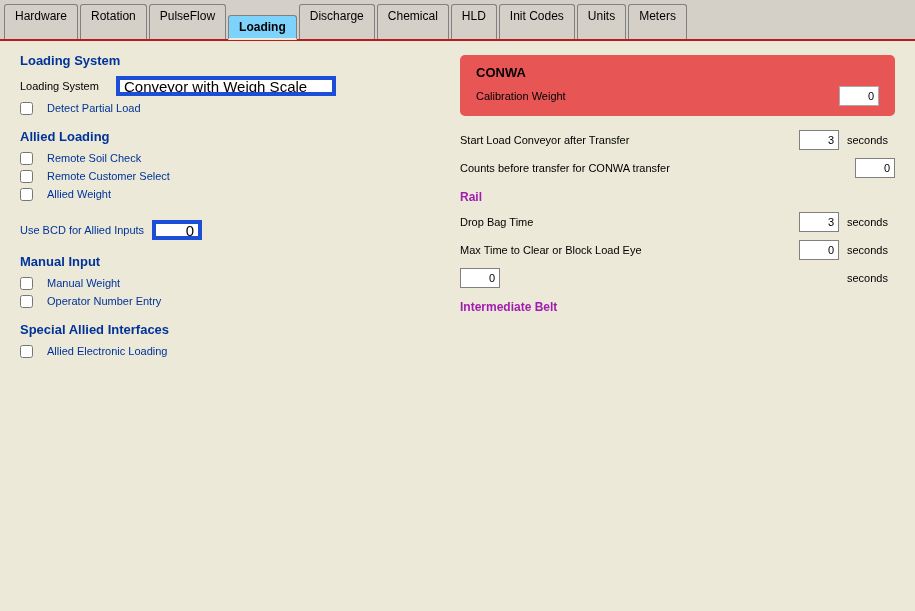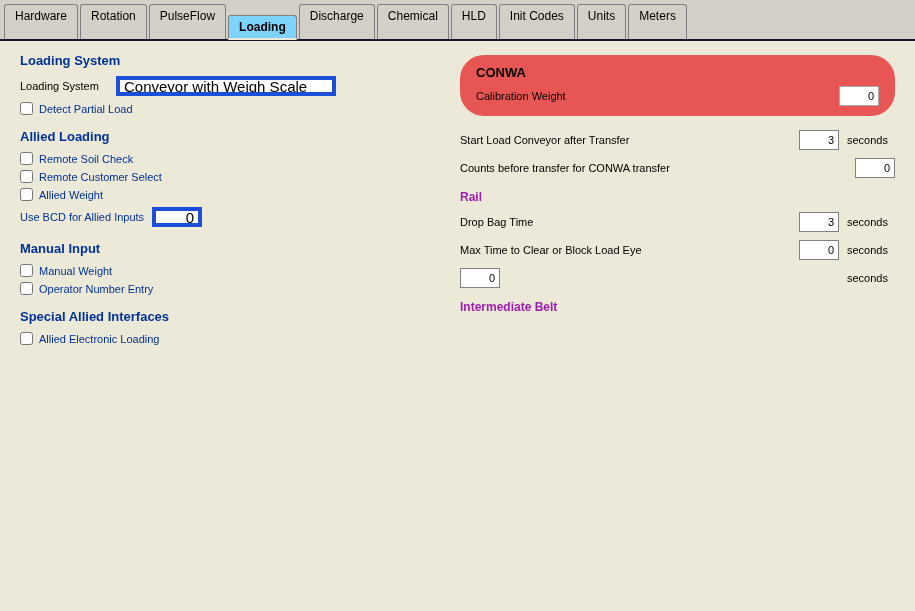--- a/index.html
+++ b/index.html
@@ -9,21 +9,21 @@
       background: #d4d0c8;
       width: 915px;
       height: 611px;
       overflow: hidden;
     }
 
     
     .tab-bar {
       display: flex;
       background: #d4d0c8;
-      border-bottom: 2px solid #0f172a;
+      border-bottom: 2px solid #b91c1c;
       padding: 4px 4px 0 4px;
       gap: 2px;
     }
     .tab {
       padding: 4px 10px;
       border: 1px solid #808080;
       border-bottom: none;
       background: #d4d0c8;
       cursor: pointer;
       font-size: 12px;
@@ -94,52 +94,51 @@
       width: 220px;
     }
     .text-input-small {
       width: 50px;
       text-align: right;
     }
 
     
     .checkbox-item {
       display: flex;
-      align-items: center;
-      gap: 6px;
+      gap: 14px;
       margin-bottom: 5px;
       cursor: pointer;
     }
     .checkbox-item input[type="checkbox"] {
       width: 13px;
       height: 13px;
       cursor: pointer;
     }
     .checkbox-label {
       color: #003399;
       font-size: 11px;
     }
 
     
     .bcd-row {
       display: flex;
       align-items: center;
       gap: 8px;
-      margin-top: 6px;
+      margin-top: 19px;
       margin-bottom: 4px;
     }
     .bcd-label {
       color: #003399;
       font-size: 11px;
     }
 
     
     .conwa-box {
       background: #e85555;
-      border-radius: 24px;
+      border-radius: 5px;
       padding: 10px 16px;
       margin-bottom: 14px;
       margin-top: 2px;
     }
     .conwa-title {
       font-size: 13px;
       font-weight: bold;
       color: #000;
       margin-bottom: 6px;
     }

